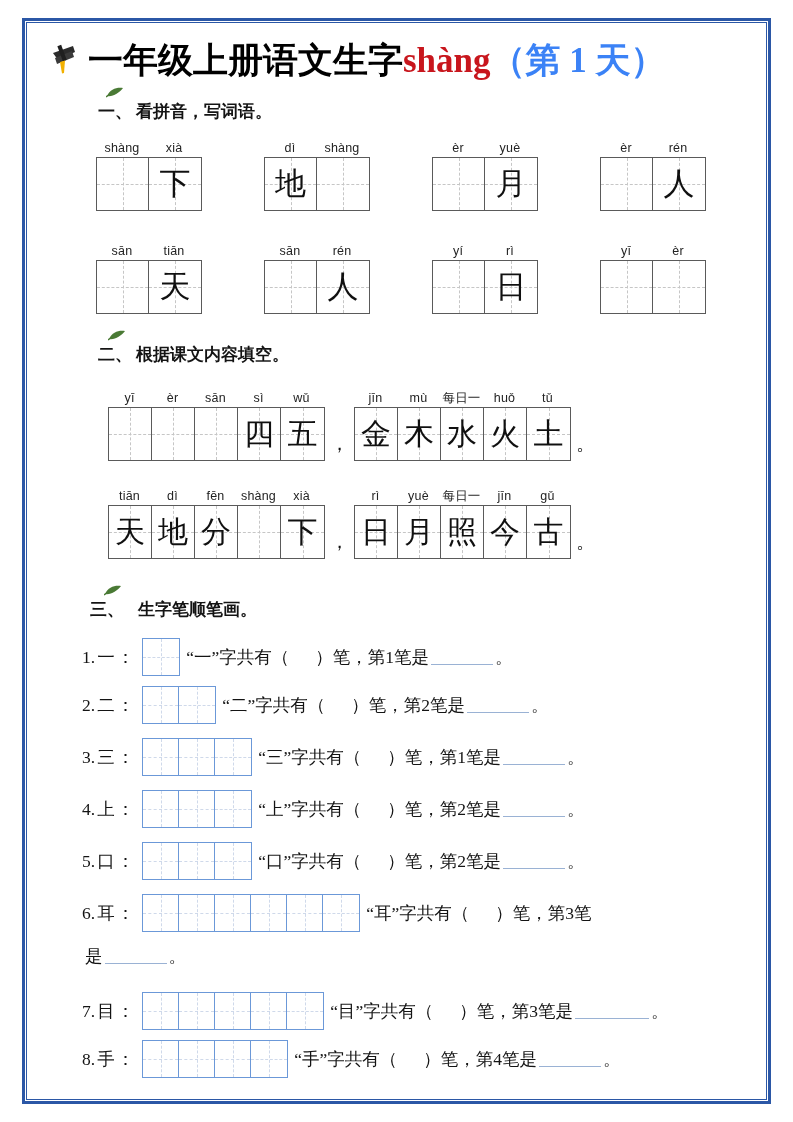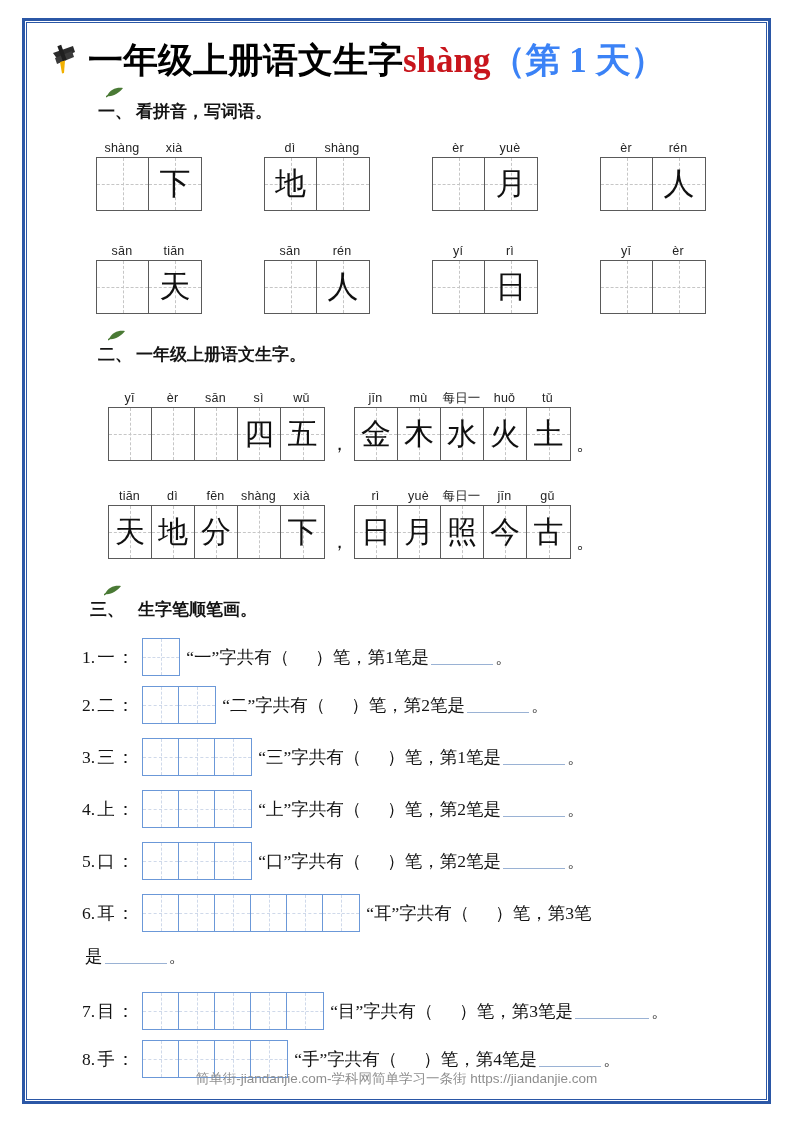--- a/index.html
+++ b/index.html
@@ -398,21 +398,21 @@
       </div>
     </div>
   </div>
 
   <div class="sec-head" style="left:98px; top:343px;">
     <svg class="leaf" style="left:10px; top:-13px;" viewBox="0 0 18 11">
       <path d="M1 9 C4 2, 11 0, 17 1 C13 6, 7 10, 1 9 Z" fill="#4a7a35"></path>
       <path d="M0 10 C3 7, 7 5, 11 4" stroke="#4a7a35" stroke-width="1.4" fill="none"></path>
     </svg>
     <span class="sec-num">二、</span>
-    <span>一年级上册语文生字。</span>
+    <span>根据课文内容填空。</span>
   </div>
 
   <div class="grid-row s2" style="left:108px; top:390px;">
     <div class="word-group">
       <div class="pin-line">
         <span class="pin-cell">yī</span>
         <span class="pin-cell">èr</span>
         <span class="pin-cell">sān</span>
         <span class="pin-cell">sì</span>
         <span class="pin-cell">wǔ</span>
@@ -658,15 +658,14 @@
       <span class="si-cell"></span>
       <span class="si-cell"></span>
     </span>
     <span class="si-text">“手”字共有（</span>
     <span style="display:inline-block;width:26px;"></span>
     <span class="si-text">）笔，第4笔是</span>
     <span class="blankline"></span>
     <span class="si-text">。</span>
   </div>
 
-  <div class="footer">简单街-jiandanjie.com-学科网简单学习一条街 https://jiandanjie.com</div>
 
 </div>
 
 </body></html>

